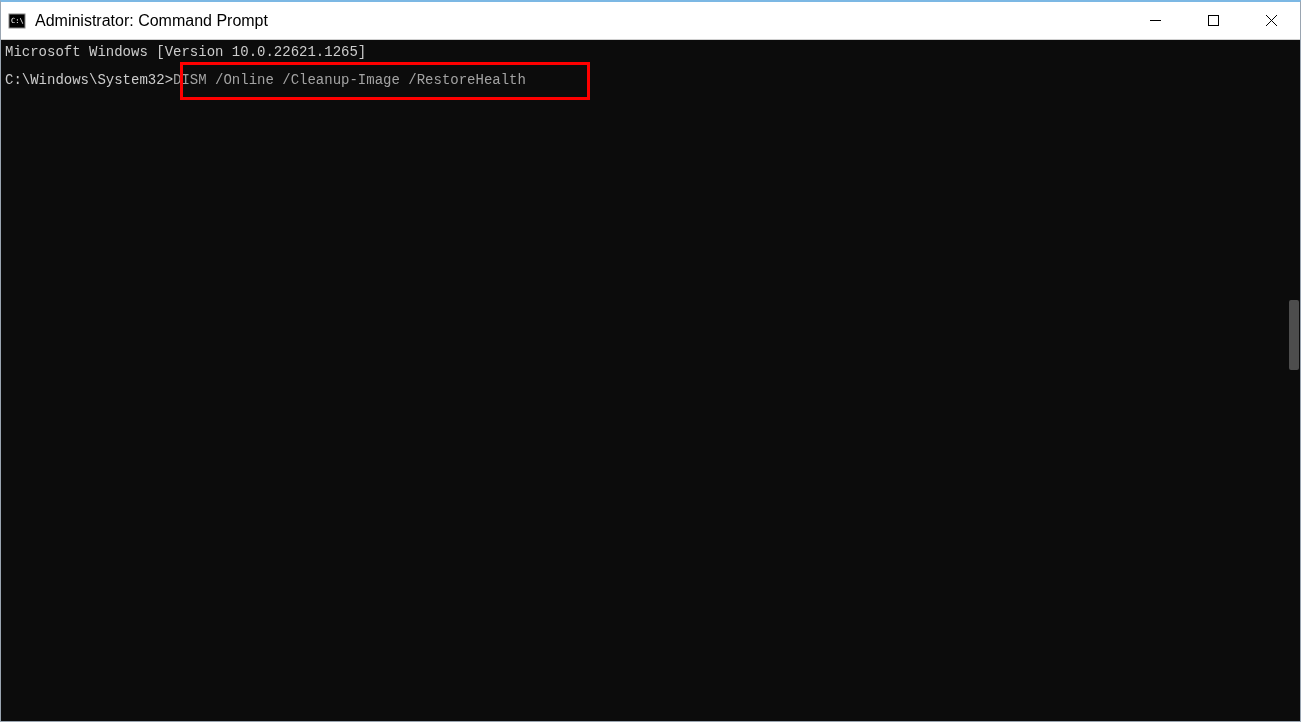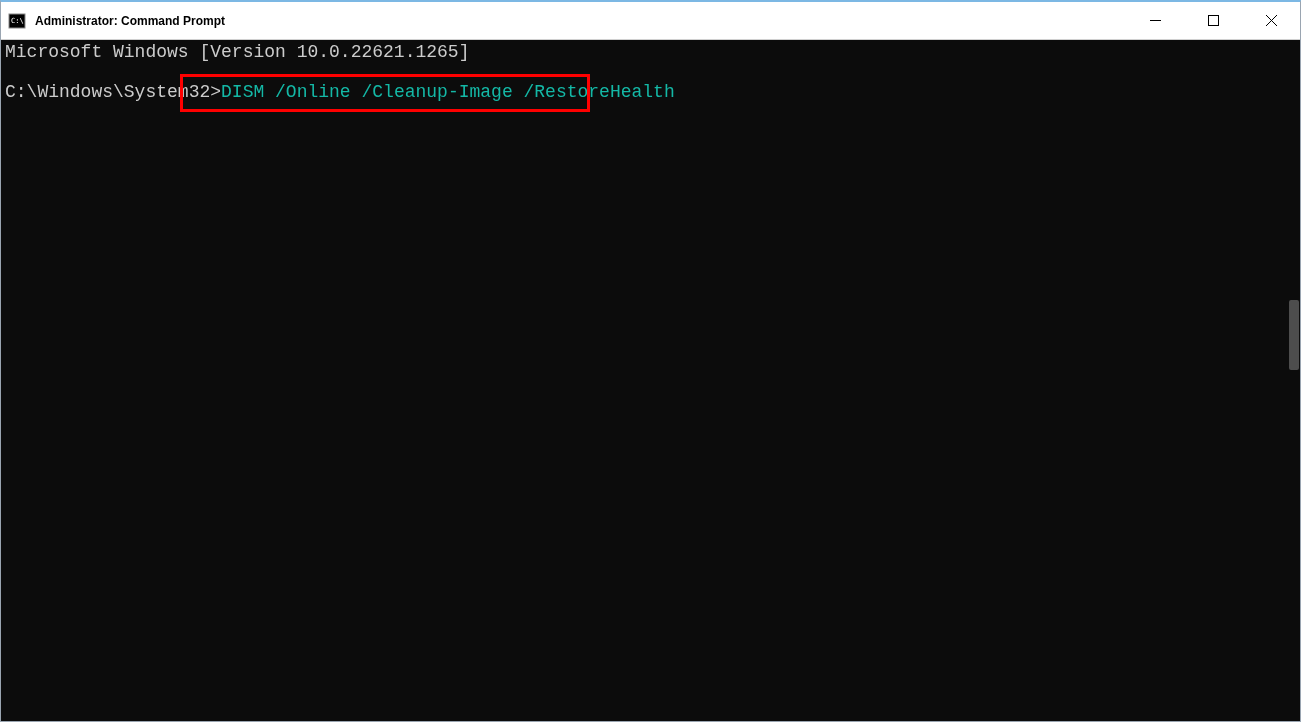--- a/index.html
+++ b/index.html
@@ -44,24 +44,23 @@
       align-items: center;
       justify-content: center;
     }
 
     .titlebar-icon svg {
       width: 18px;
       height: 18px;
     }
 
     .titlebar-title {
-      font-size: 12px;
+      font-size: 16px;
       color: #000000;
       flex: 1;
-      font-weight: bold;
     }
 
     .titlebar-controls {
       display: flex;
       height: 100%;
     }
 
     .titlebar-button {
       width: 58px;
       height: 100%;
@@ -78,55 +77,55 @@
       height: 11px;
       stroke: #000000;
       fill: none;
     }
 
     .terminal {
       flex: 1;
       background: #0c0c0c;
       color: #cccccc;
       font-family: "Consolas", "Courier New", monospace;
-      font-size: 18px;
+      font-size: 14px;
       line-height: 20px;
       padding: 2px 4px;
       overflow: hidden;
       position: relative;
     }
 
     .terminal-line {
       white-space: pre;
     }
 
     .prompt-line {
       display: flex;
       align-items: flex-start;
       white-space: pre;
-      margin-top: 20px;
+      margin-top: 8px;
       position: relative;
     }
 
     .prompt-prefix {
       color: #cccccc;
     }
 
     .command-highlight {
       position: absolute;
       border: 3px solid #ff0000;
       left: 175px;
       top: -8px;
       width: 410px;
       height: 38px;
       pointer-events: none;
     }
 
     .command-text {
-      color: #14b8a6;
+      color: #a3a3a3;
     }
 
     .scrollbar-track {
       position: absolute;
       right: 0;
       top: 0;
       bottom: 0;
       width: 14px;
       background: #0c0c0c;
     }

